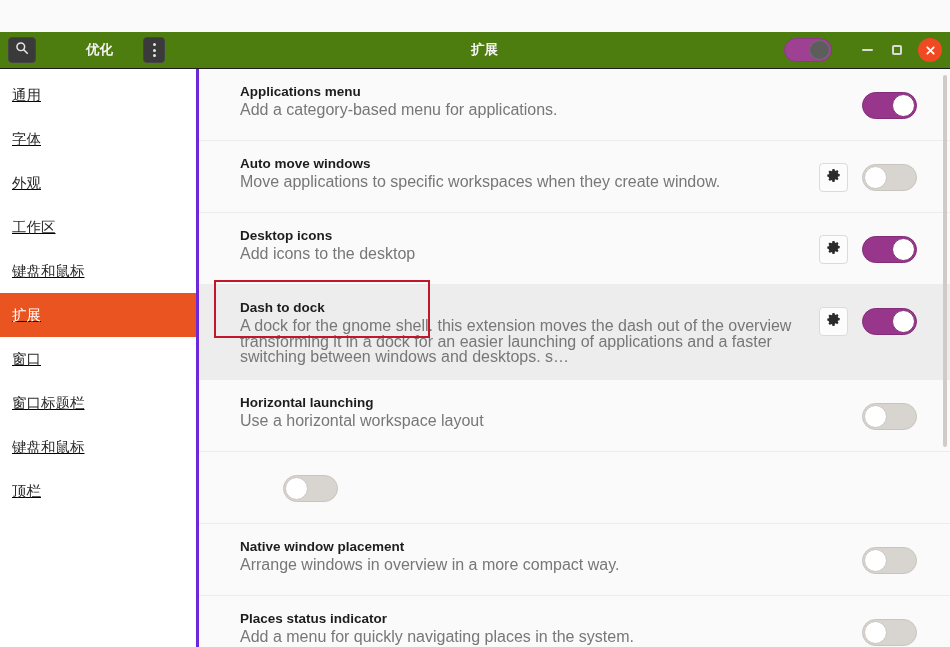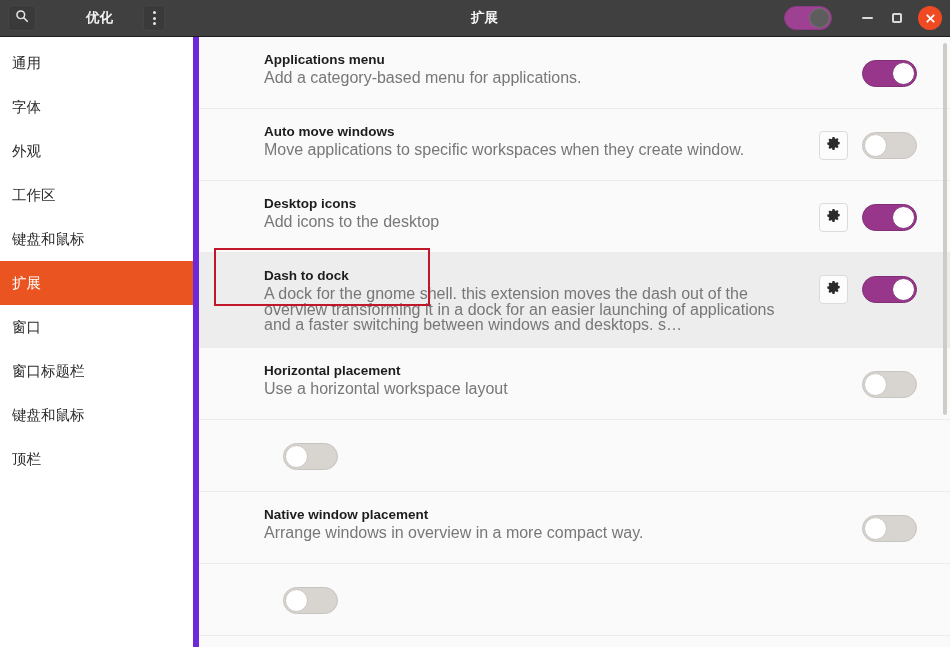--- a/index.html
+++ b/index.html
@@ -18,26 +18,27 @@
     position: relative;
     display: flex;
     flex-direction: column;
     background: #fafafa;
   }
 
   
   .titlebar {
     height: 37px;
     min-height: 37px;
-    background: #404040;
+    background: #4d7c0f;
     border-bottom: 1px solid #1d1d1d;
     display: flex;
     align-items: center;
     position: relative;
     color: #f6f5f4;
+    margin-top: 32px;
   }
   .tb-left {
     width: 199px;
     height: 100%;
     display: flex;
     align-items: center;
     padding-left: 8px;
     position: relative;
   }
   .tb-btn {
@@ -175,23 +176,24 @@
     display: flex;
     min-height: 0;
     position: relative;
   }
 
   
   .sidebar {
     width: 199px;
     min-width: 199px;
     background: #ffffff;
-    border-right: 6px solid #6d28d9;
+    border-right: 3px solid #6d28d9;
     padding-top: 4px;
     overflow: hidden;
+    text-decoration: underline;
   }
   .side-item {
     height: 44px;
     display: flex;
     align-items: center;
     padding-left: 12px;
     font-size: 14.5px;
     color: #2b2b2b;
     cursor: pointer;
   }
@@ -218,21 +220,20 @@
     border-bottom: 1px solid #ececec;
     position: relative;
   }
   .row.first { border-top: none; }
   .row.hover { background: #ededed; }
 
   .row-text {
     flex: 1;
     padding-right: 14px;
     min-width: 0;
-    margin-left: 24px;
   }
   .row-title {
     font-size: 13.5px;
     font-weight: bold;
     color: #1d1d1d;
     line-height: 18px;
     margin-bottom: 1px;
   }
   .row-desc {
     font-size: 16px;
@@ -468,21 +469,21 @@
                     <path d="M6.9 1h2.2l.3 1.6 1.1.5 1.4-.9 1.5 1.5-.9 1.4.5 1.1 1.6.3v2.2l-1.6.3-.5 1.1.9 1.4-1.5 1.5-1.4-.9-1.1.5L9.1 15H6.9l-.3-1.6-1.1-.5-1.4.9-1.5-1.5.9-1.4-.5-1.1L1.4 9.1V6.9l1.6-.3.5-1.1-.9-1.4L4.1 2.6l1.4.9 1.1-.5L6.9 1z" fill="#2b2b2b"></path>
                   </svg></span>
               </div>
               <div class="sw on">
                 <div class="knob"></div>
               </div>
             </div>
           </div>
           <div class="row">
             <div class="row-text">
-              <div class="row-title">Horizontal placement</div>
+              <div class="row-title">Horizontal launching</div>
               <div class="row-desc">Use a horizontal workspace layout</div>
             </div>
             <div class="row-ctrls">
               <div class="gear-ph"></div>
               <div class="sw off">
                 <div class="knob"></div>
               </div>
             </div>
           </div>
           <div class="row">
@@ -499,20 +500,24 @@
               <div class="row-desc">Arrange windows in overview in a more compact way.</div>
             </div>
             <div class="row-ctrls">
               <div class="gear-ph"></div>
               <div class="sw off">
                 <div class="knob"></div>
               </div>
             </div>
           </div>
           <div class="row">
+            <div class="row-text">
+              <div class="row-title">Places status indicator</div>
+              <div class="row-desc">Add a menu for quickly navigating places in the system.</div>
+            </div>
             <div class="row-ctrls">
               <div class="gear-ph"></div>
               <div class="sw off">
                 <div class="knob"></div>
               </div>
             </div>
           </div>
         </div>
 
       <div class="vscroll">

